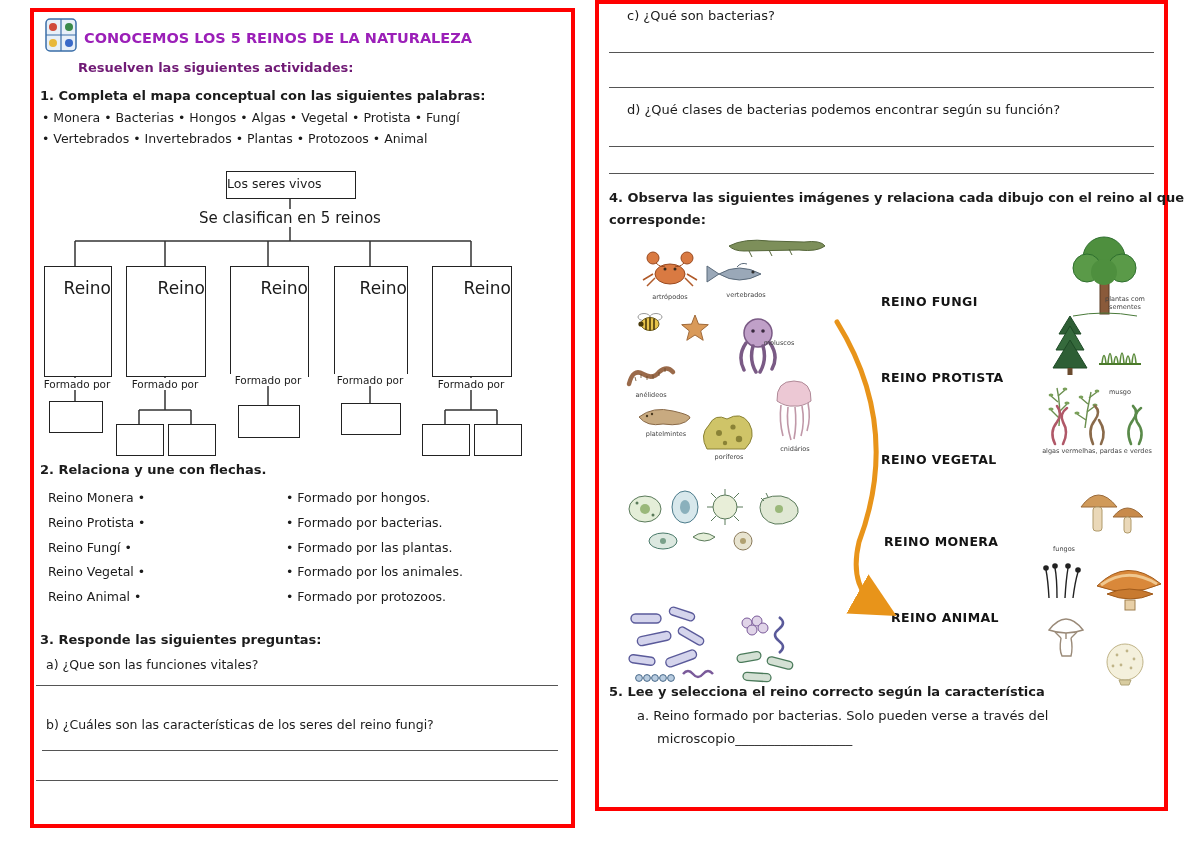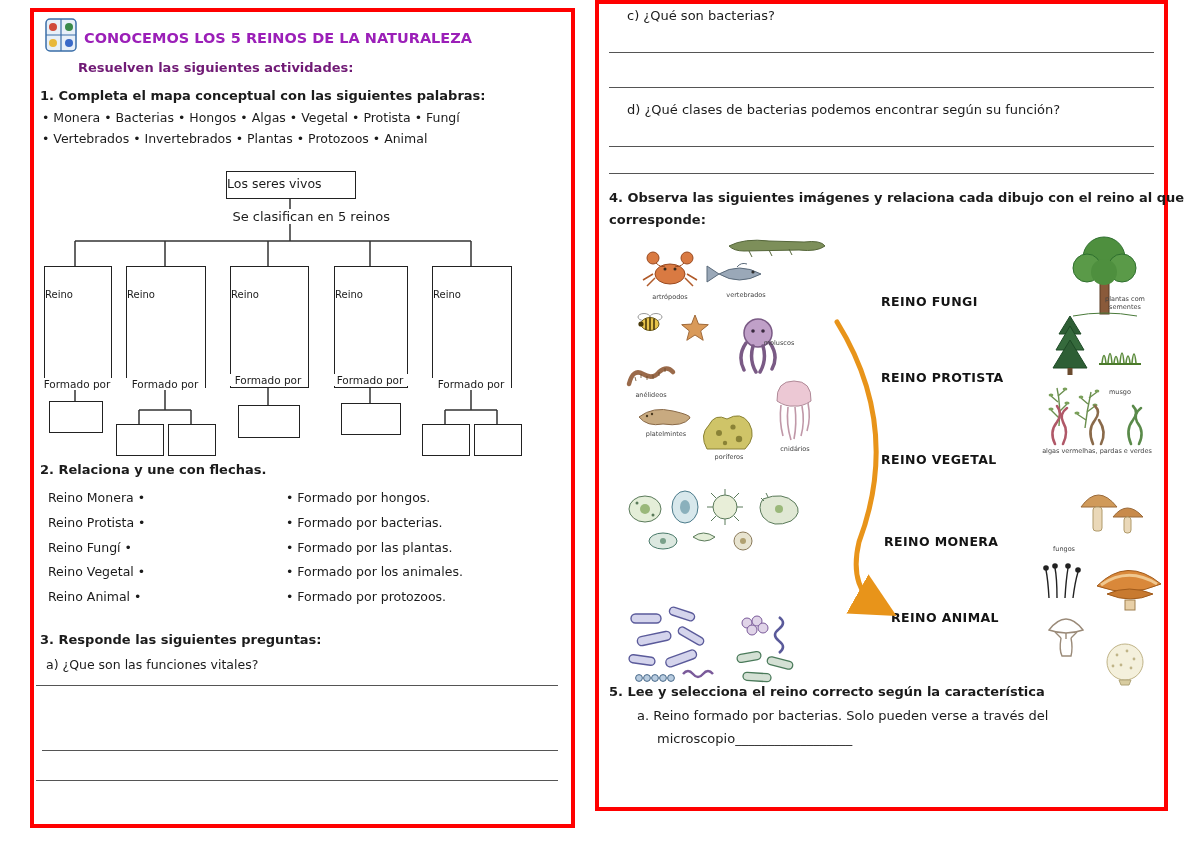--- a/index.html
+++ b/index.html
@@ -3,28 +3,28 @@
 <meta charset="utf-8">
 <style>
   html,body{margin:0;padding:0}
   body{width:1200px;height:849px;background:#fff;position:relative;
        font-family:"DejaVu Sans","Liberation Sans",sans-serif;color:#1b1b1b;overflow:hidden}
   .a{position:absolute}
   .page{position:absolute;background:#fff;border:4px solid #ff0000}
   .h{font-weight:bold;font-size:13px;white-space:nowrap}
   .t{font-size:12.5px;white-space:nowrap}
   .box{position:absolute;border:1.6px solid #222;background:#fff;z-index:2}
-  .reino-box{text-align:left;padding-top:22px;font-size:10px}
+  .reino-box{text-align:right;padding-top:11px;font-size:17px}
   .formado{position:absolute;width:80px;text-align:center;font-size:10.5px;background:#fff;z-index:3;white-space:nowrap}
   .ln{position:absolute;border-top:1.2px solid #555;height:0}
   .cap{position:absolute;font-size:6.5px;color:#444;text-align:center;line-height:1.2;z-index:4}
   .kingdom{position:absolute;font-weight:bold;font-size:12.5px;letter-spacing:.4px;color:#141414;white-space:nowrap}
   .title{font-weight:bold;font-size:14.5px;color:#9b1fb8;white-space:nowrap}
   .subtitle{font-weight:bold;font-size:13px;color:#701a75;white-space:nowrap}
-  .mapcap{position:absolute;font-size:13px;background:#fff;z-index:2;text-align:right}
+  .mapcap{position:absolute;font-size:15px;background:#fff;z-index:2;text-align:center}
   svg{display:block}
 </style>
 </head>
 <body>
 
 <div class="page" style="left:30px;top:8px;width:537px;height:812px">
 
   <div class="a" style="left:8px;top:4px">
     <svg width="38" height="38" viewBox="0 0 38 38">
       <rect x="4" y="3" width="30" height="32" rx="4" fill="#e8f0f8" stroke="#3a6ea8" stroke-width="1.5"></rect>
@@ -89,20 +89,21 @@
   <div class="a t" style="left:14px;top:577px">Reino Animal •</div>
   <div class="a t" style="left:252px;top:478px">• Formado por hongos.</div>
   <div class="a t" style="left:252px;top:503px">• Formado por bacterias.</div>
   <div class="a t" style="left:252px;top:528px">• Formado por las plantas.</div>
   <div class="a t" style="left:252px;top:552px">• Formado por los animales.</div>
   <div class="a t" style="left:252px;top:577px">• Formado por protozoos.</div>
 
   <div class="a h" style="left:6px;top:620px">3. Responde las siguientes preguntas:</div>
   <div class="a t" style="left:12px;top:645px">a)  ¿Que son las funciones vitales?</div>
   <div class="ln" style="left:2px;top:673px;width:522px"></div>
+  <div class="a t" style="left:12px;top:705px">b)  ¿Cuáles son las características de los seres del reino fungi?</div>
   <div class="ln" style="left:8px;top:738px;width:516px"></div>
   <div class="ln" style="left:2px;top:768px;width:522px"></div>
 </div>
 
 <div class="page" style="left:595px;top:0;width:565px;height:803px">
 
   <div class="a t" style="left:28px;top:4px;font-size:13px">c)   ¿Qué son bacterias?</div>
   <div class="ln" style="left:10px;top:48px;width:545px"></div>
   <div class="ln" style="left:10px;top:83px;width:545px"></div>
 

